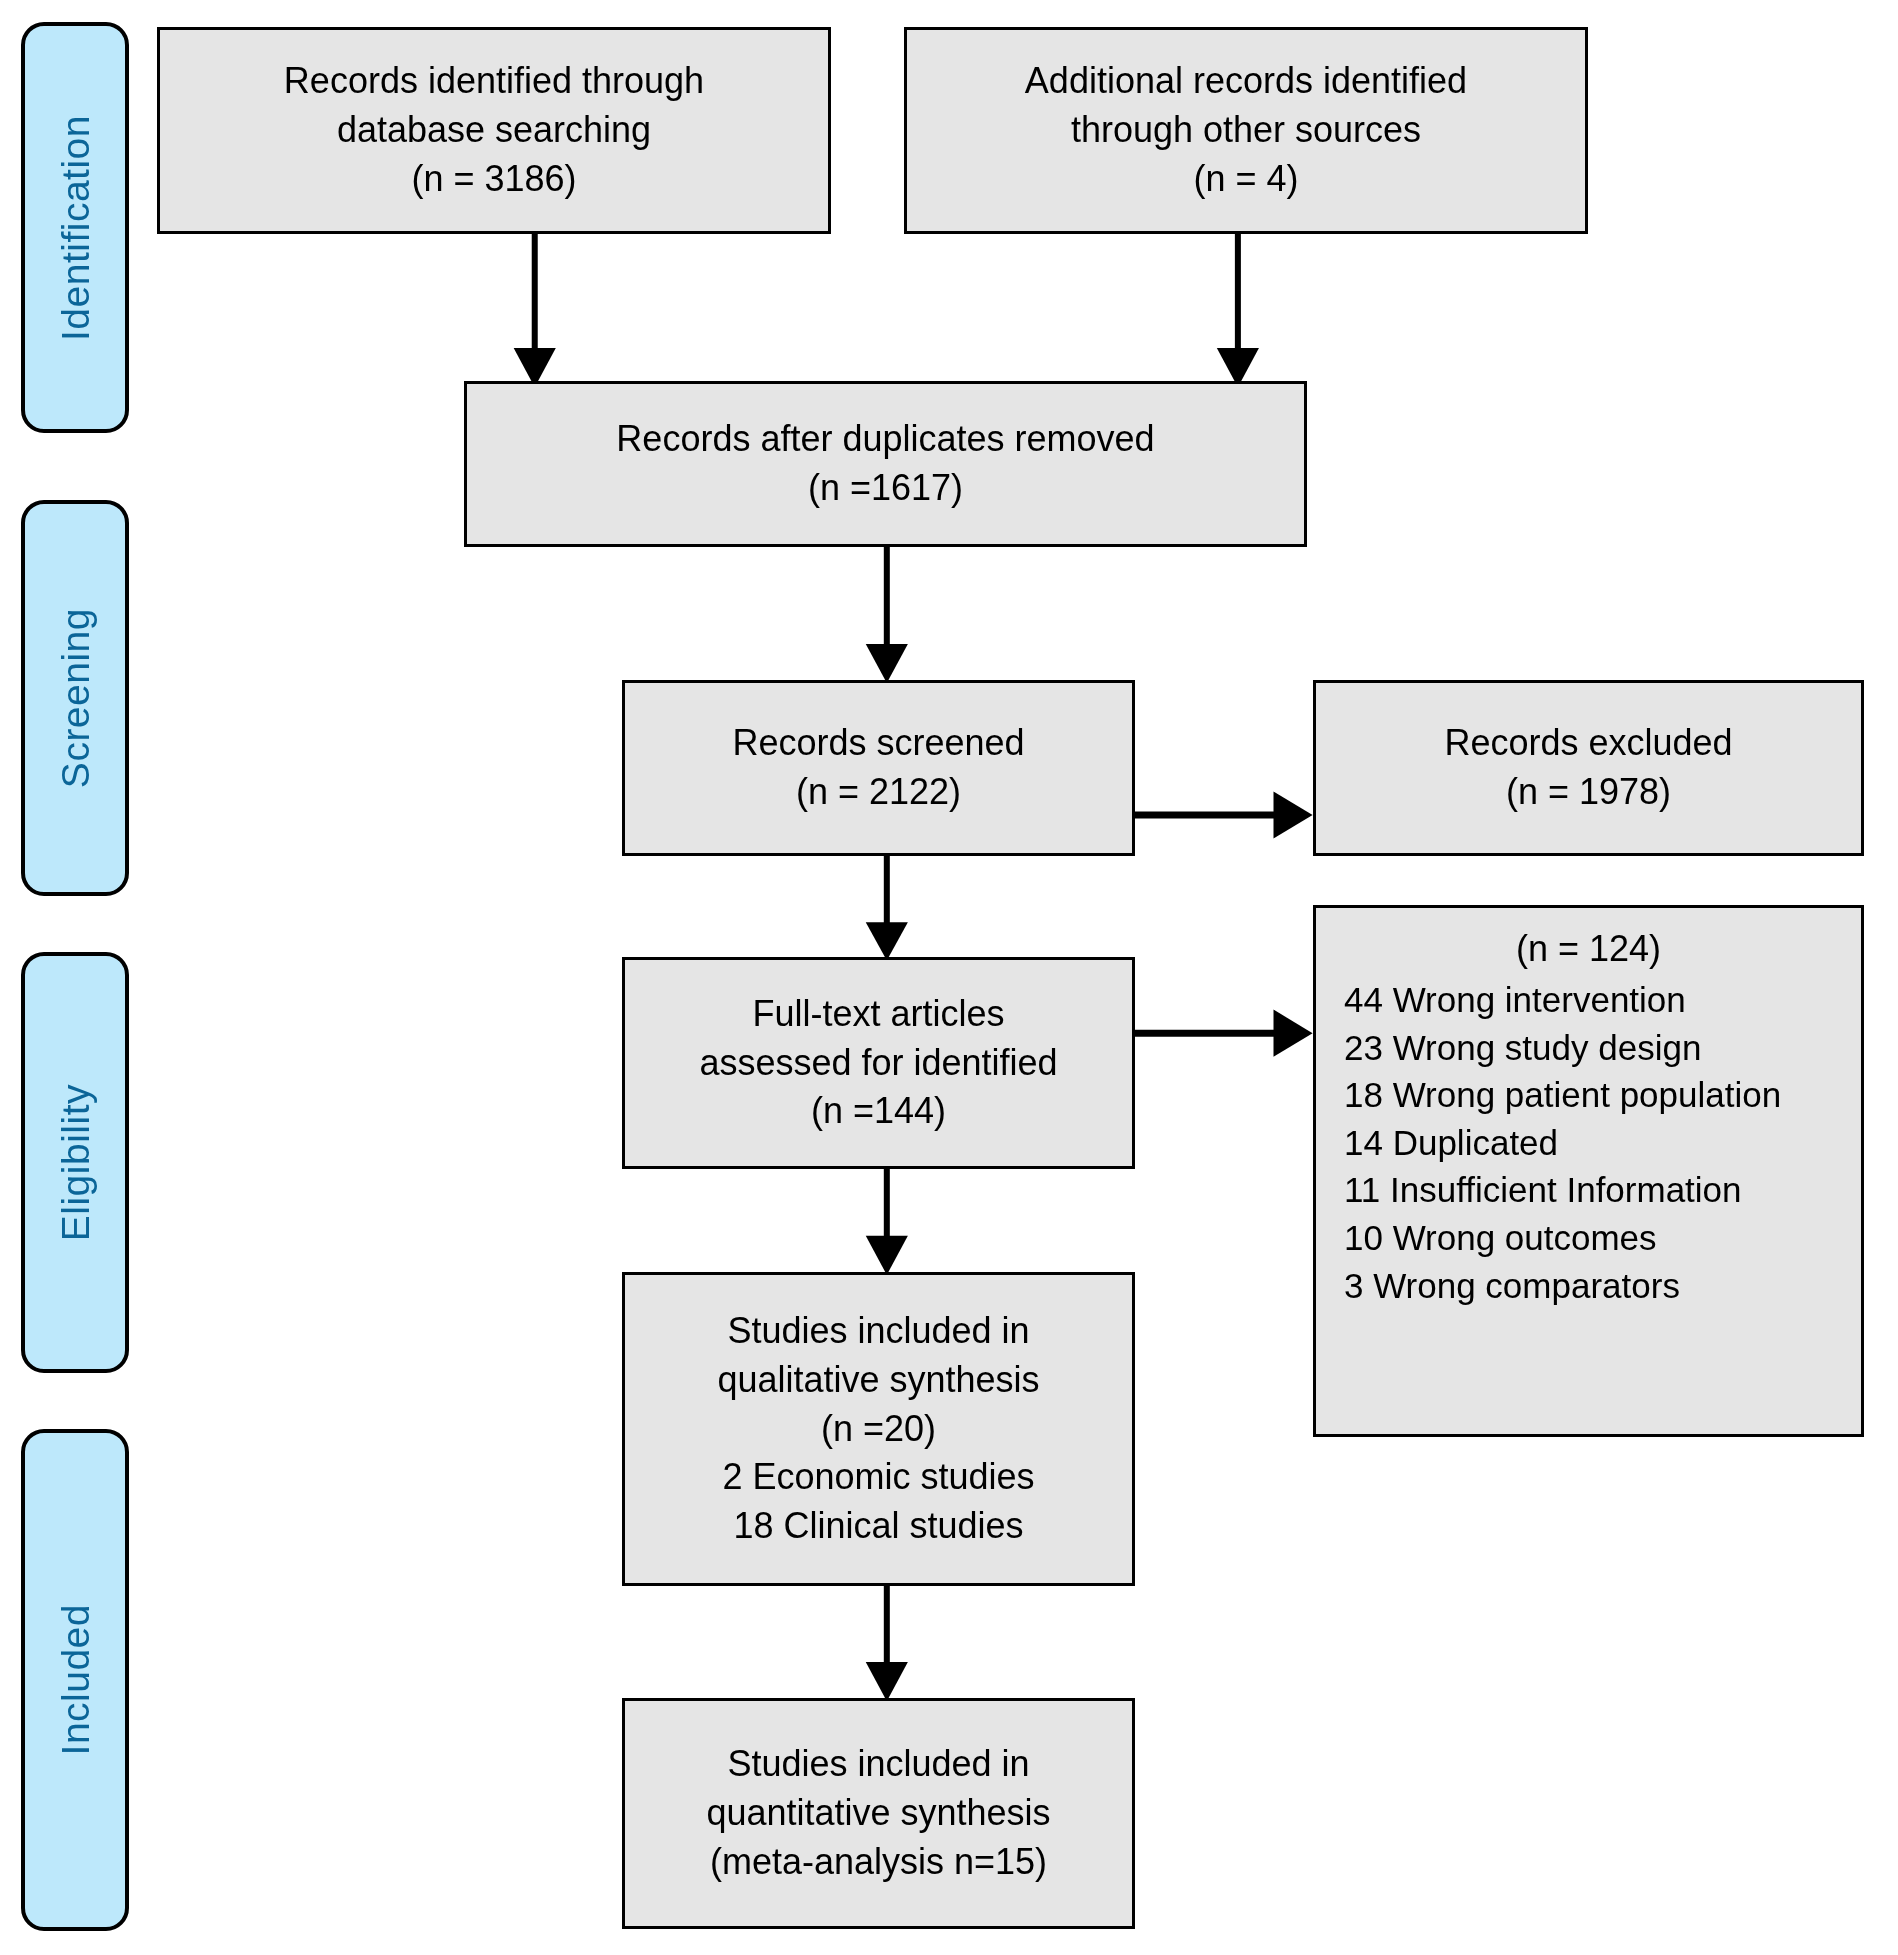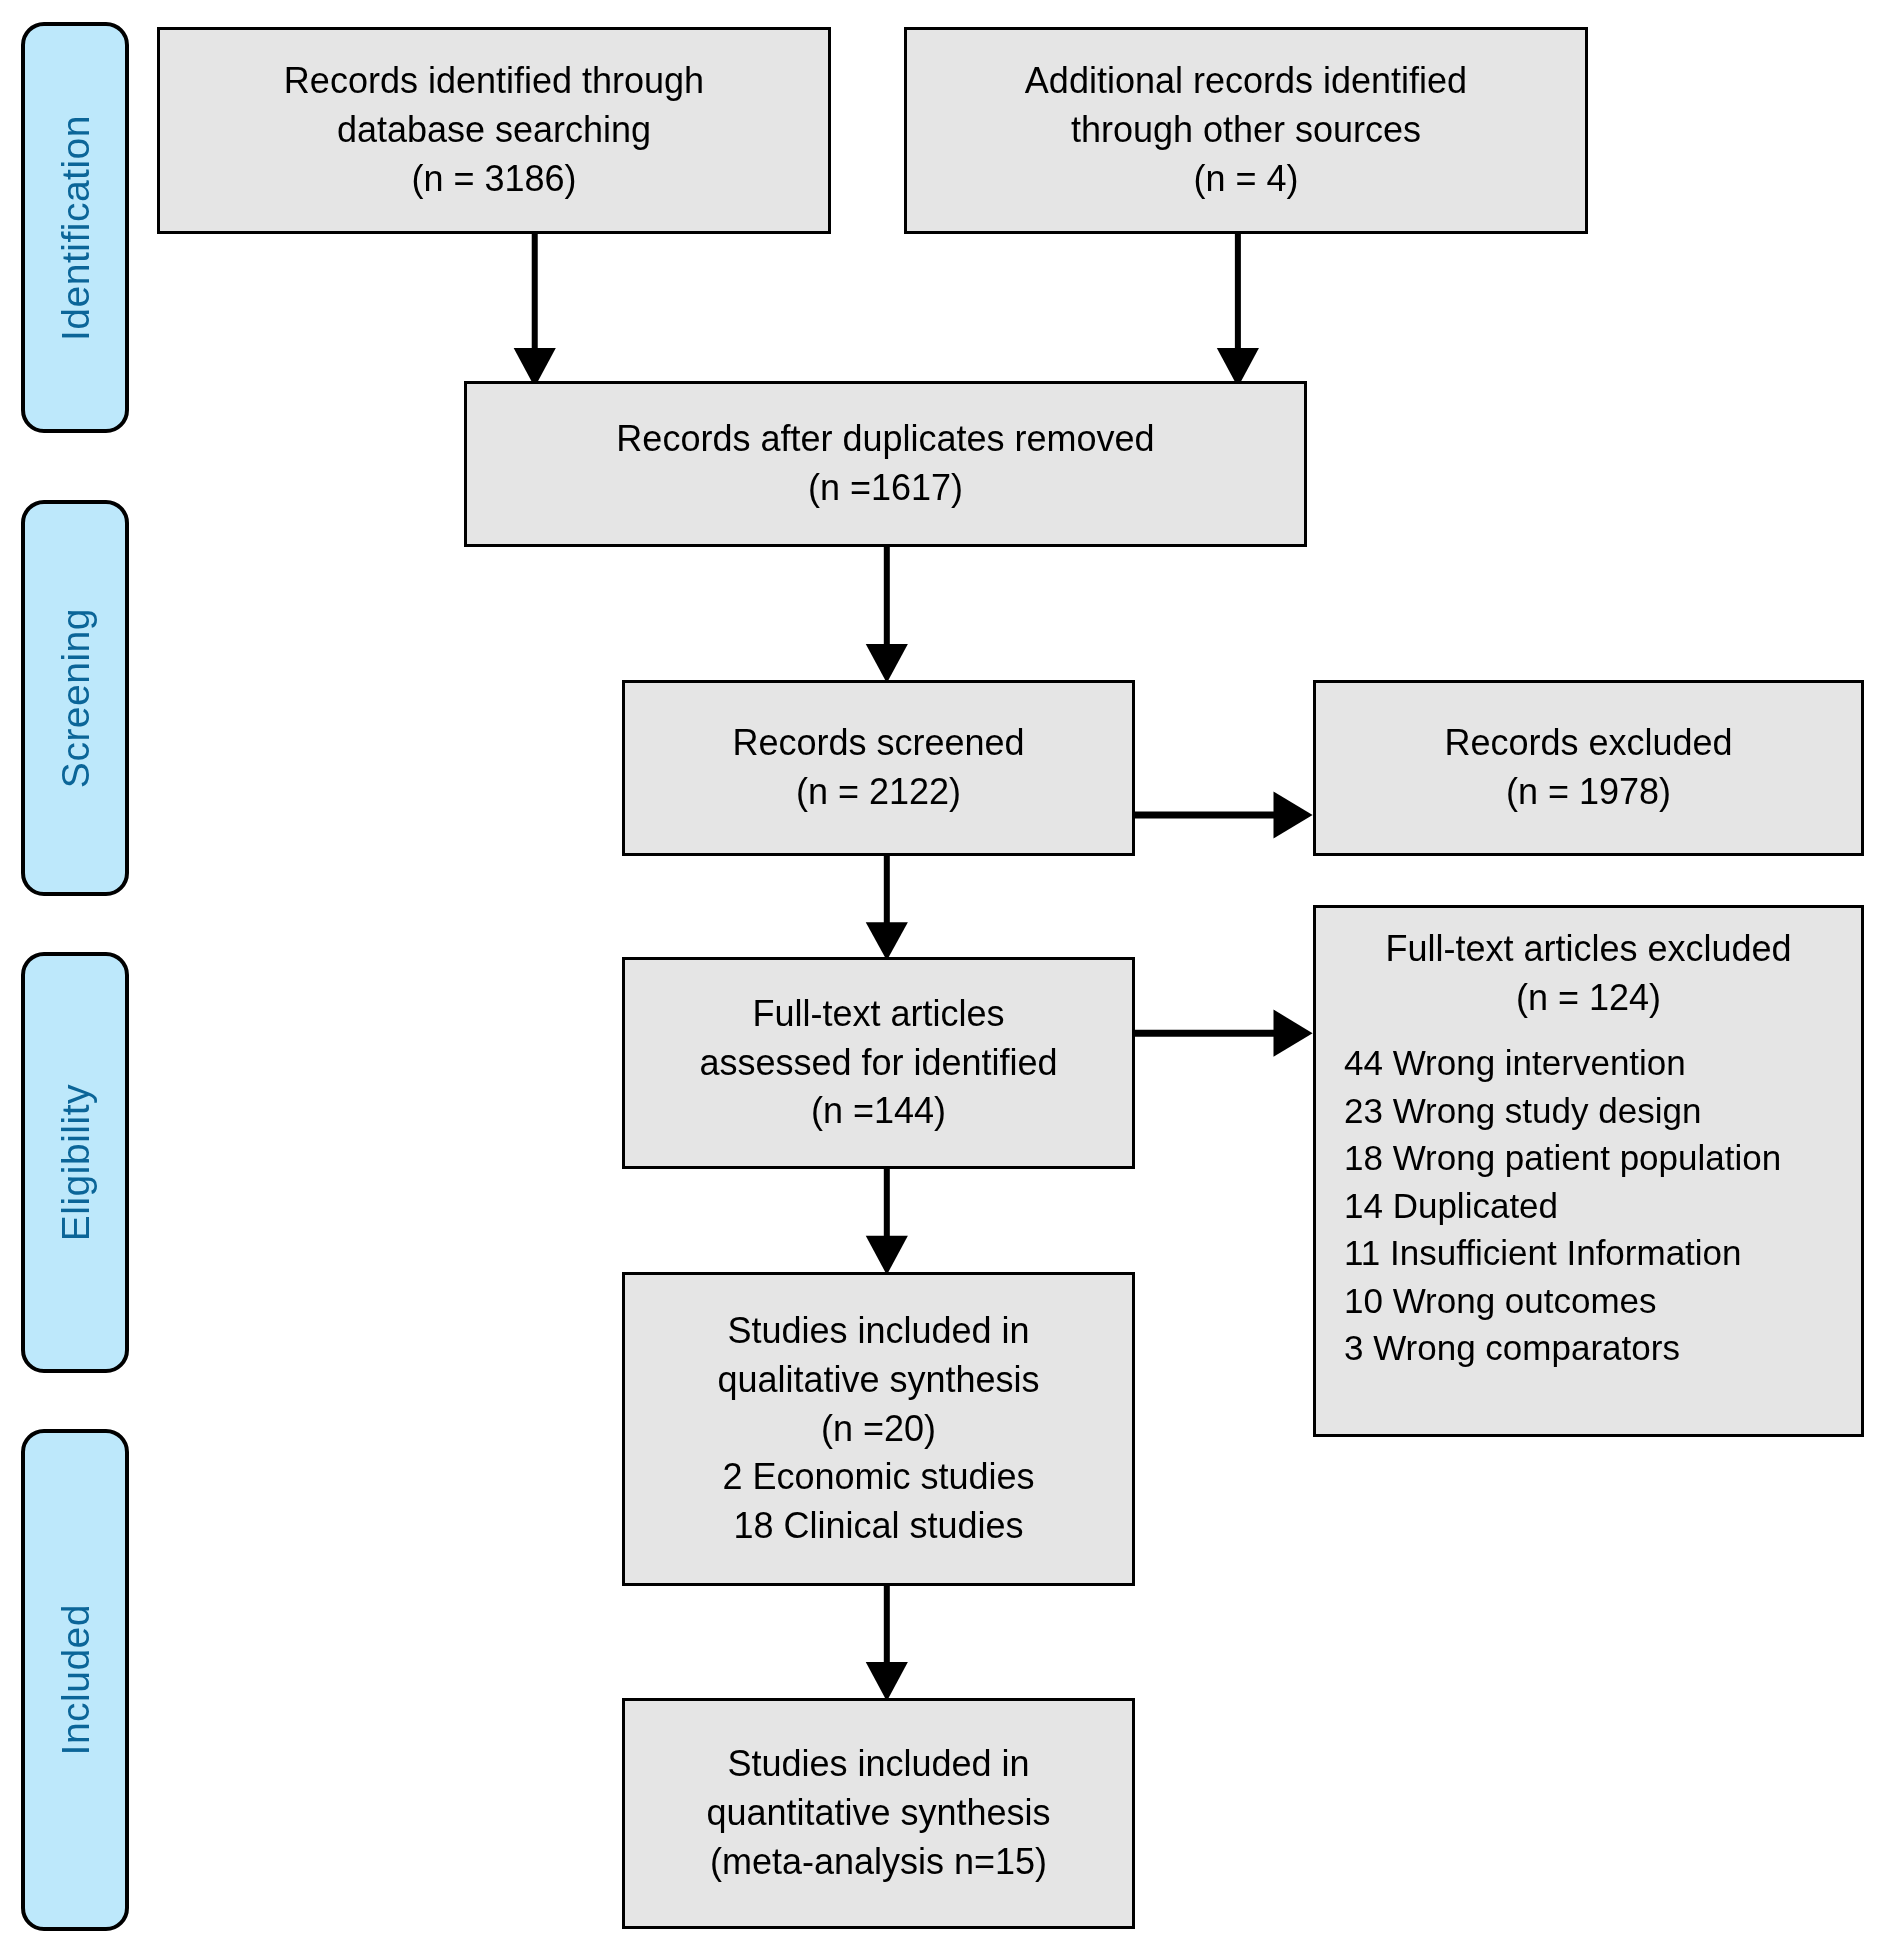--- a/index.html
+++ b/index.html
@@ -64,21 +64,21 @@
     padding: 17px 0 0 0;
   }
   .flow-box.mixed .head {
     text-align: center;
     font-size: 36px;
     line-height: 1.36;
     color: #000000;
     white-space: nowrap;
   }
   .flow-box.mixed .reasons {
-    margin-top: 16px;
+    margin-top: 2px;
     padding-left: 28px;
   }
   .flow-box.mixed .reasons .line {
     text-align: left;
     font-size: 35px;
     line-height: 1.36;
   }
   
   #connectors {
     position: absolute;
@@ -184,21 +184,20 @@
     <div class="line">(n = 1978)</div>
   </div>
 
   <div class="flow-box" style="left:622px; top:957px; width:513px; height:212px;">
     <div class="line">Full-text articles</div>
     <div class="line">assessed for identified</div>
     <div class="line">(n =144)</div>
   </div>
 
   <div class="flow-box mixed" style="left:1313px; top:905px; width:551px; height:532px;">
-    <div class="head">Full-text articles excluded</div>
     <div class="head">(n = 124)</div>
     <div class="reasons">
       <div class="line">44 Wrong intervention</div>
       <div class="line">23 Wrong study design</div>
       <div class="line">18 Wrong patient population</div>
       <div class="line">14 Duplicated</div>
       <div class="line">11 Insufficient Information</div>
       <div class="line">10 Wrong outcomes</div>
       <div class="line">3 Wrong comparators</div>
     </div>

